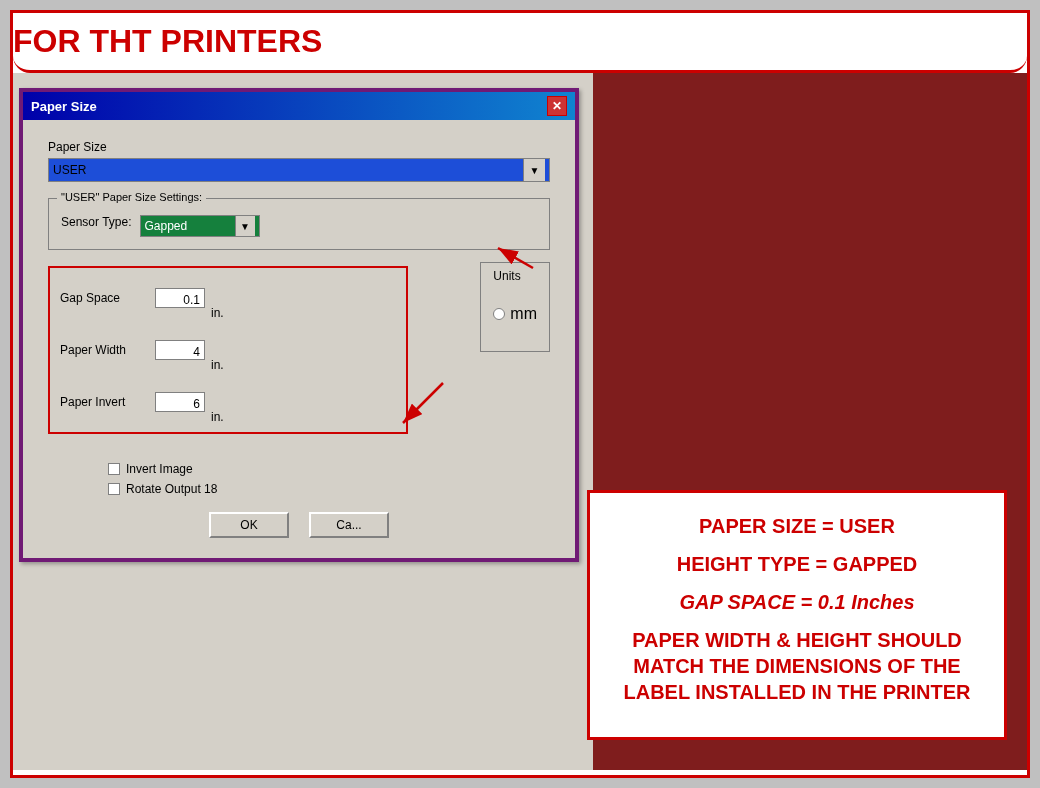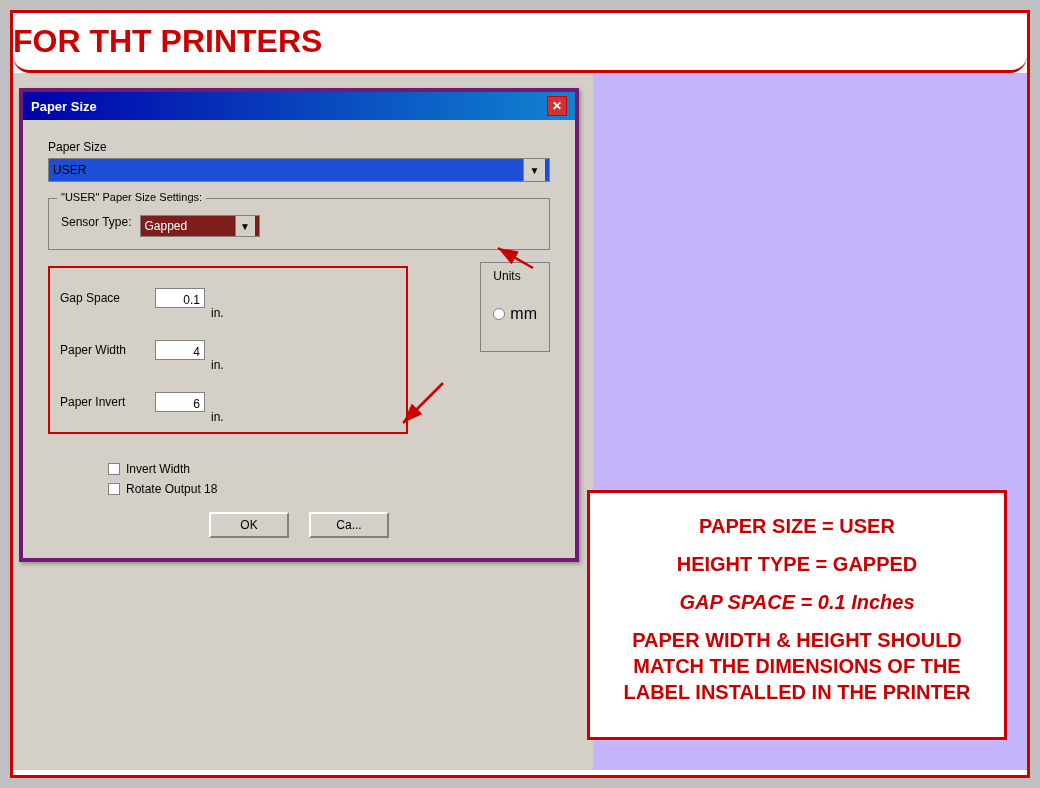--- a/index.html
+++ b/index.html
@@ -50,21 +50,21 @@
     .left-area {
       width: 580px;
       background: #d4d0c8;
       position: relative;
       flex-shrink: 0;
     }
 
     
     .right-area {
       flex: 1;
-      background: #c4b5fd;
+      background: #7f1d1d;
       position: relative;
     }
 
     
     .dialog {
       position: absolute;
       top: 15px;
       left: 6px;
       width: 560px;
       background: #d4d0c8;
@@ -171,21 +171,21 @@
 
     .sensor-label {
       font-size: 12px;
       margin-right: 8px;
       font-family: 'Tahoma', Arial, sans-serif;
     }
 
     .sensor-dropdown {
       width: 120px;
       height: 22px;
-      background: #7f1d1d;
+      background: #15803d;
       border: 1px solid #808080;
       display: flex;
       align-items: center;
       justify-content: space-between;
       padding: 0 4px;
       font-size: 12px;
       color: white;
       font-family: 'Tahoma', Arial, sans-serif;
     }
 
@@ -434,21 +434,21 @@
                 <span>mm</span>
               </div>
 
             </div>
 
           </div>
 
           <div class="checkbox-area">
             <div class="checkbox-row">
               <div class="checkbox-box"></div>
-              <span>Invert Width</span>
+              <span>Invert Image</span>
             </div>
             <div class="checkbox-row">
               <div class="checkbox-box"></div>
               <span>Rotate Output 18</span>
             </div>
           </div>
 
           <div class="button-row">
             <div class="dialog-btn">OK</div>
             <div class="dialog-btn">Ca...</div>

